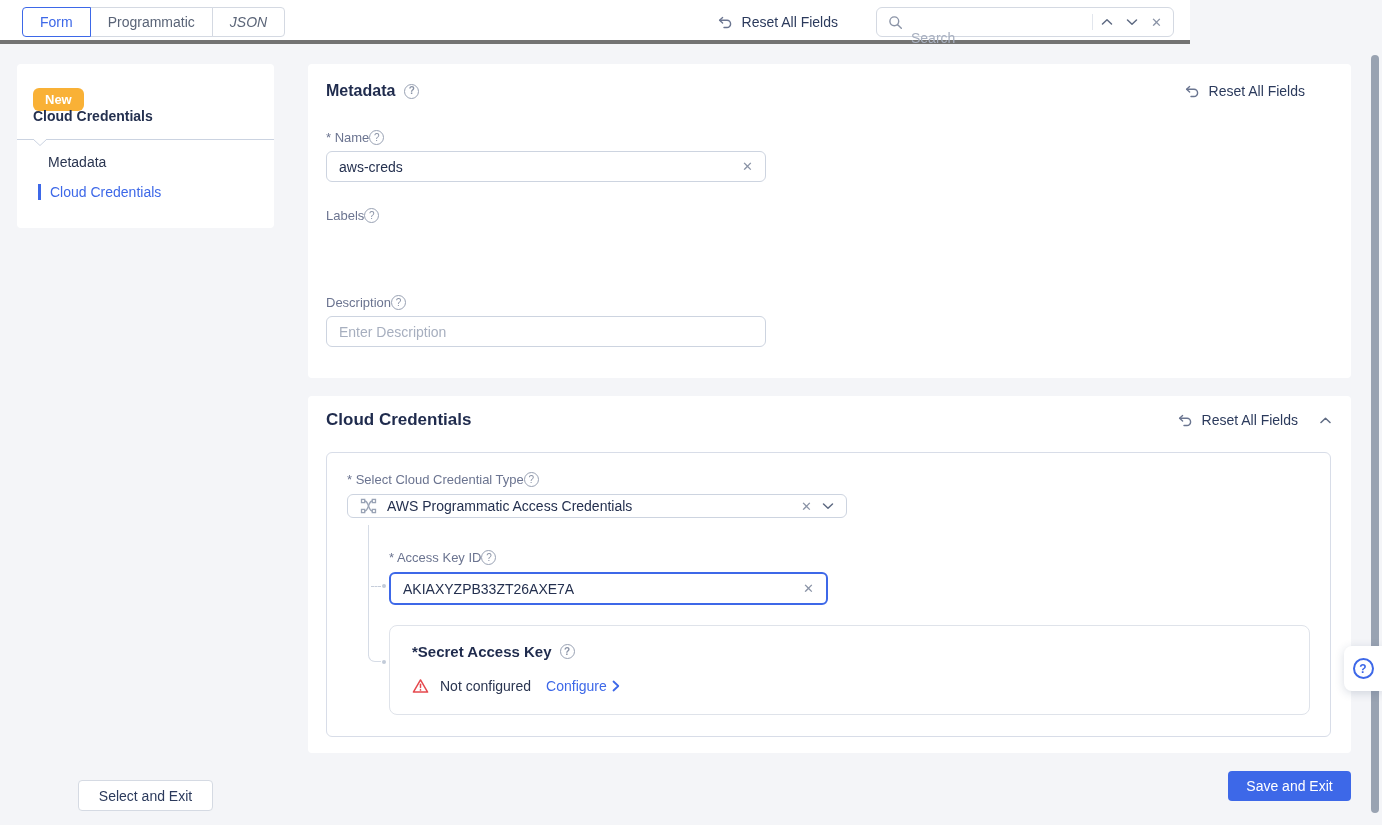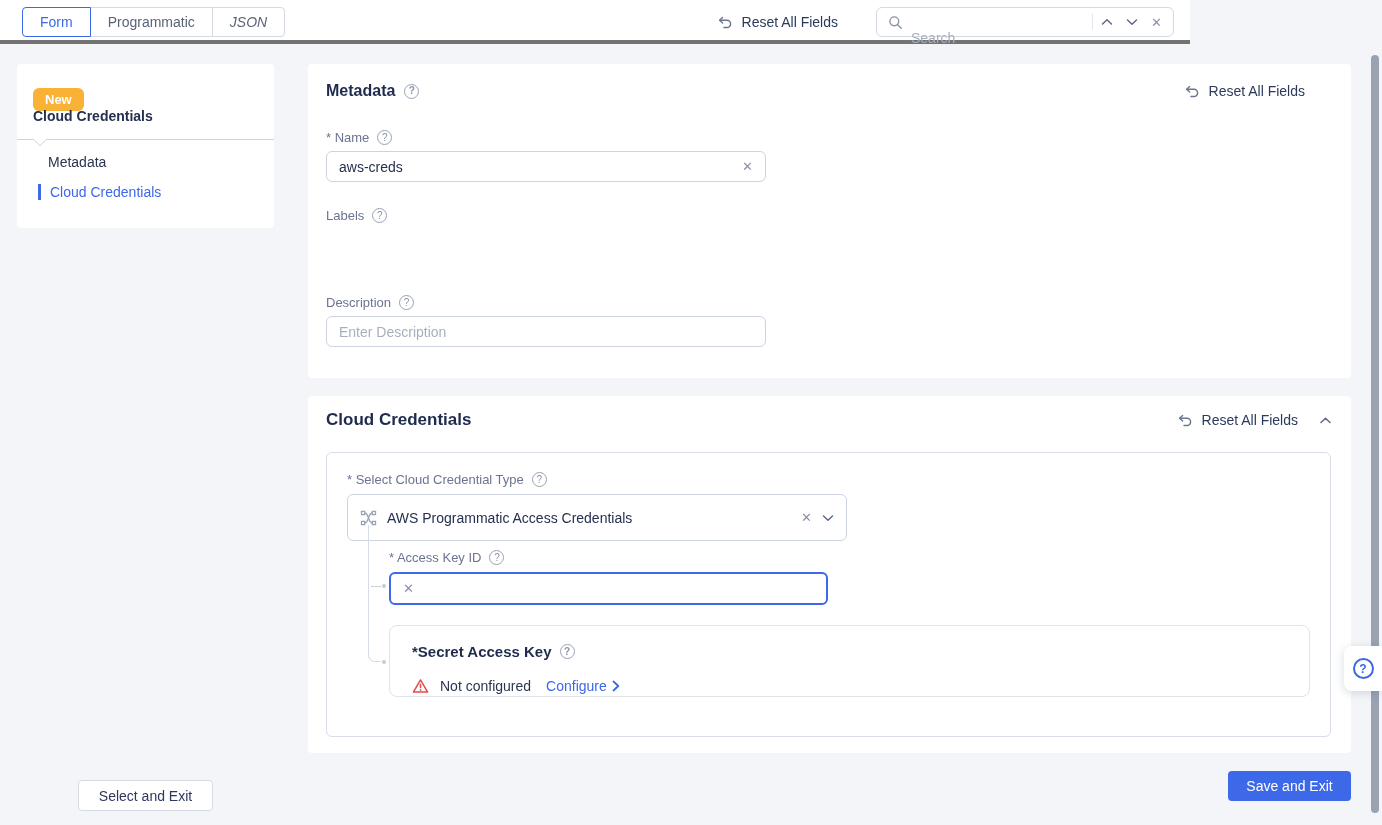--- a/index.html
+++ b/index.html
@@ -30,21 +30,21 @@
   .glyph-x{font-size:13px;color:#8A93A6;cursor:pointer;line-height:1;}
 
   
   .scrollbar{position:absolute;left:1371px;top:55px;width:8px;height:758px;border-radius:4px;background:#99A3B2;z-index:4;}
   .help-fab{position:absolute;left:1344px;top:646px;width:38px;height:45px;background:#fff;border-radius:8px 0 0 8px;box-shadow:0 2px 10px rgba(40,60,100,.18);display:flex;align-items:center;justify-content:center;z-index:6;cursor:pointer;}
   .help-fab .ring{width:21px;height:21px;border:2px solid var(--accent);border-radius:50%;color:var(--accent);font-size:12px;font-weight:bold;display:flex;align-items:center;justify-content:center;}
 
   
   .card{position:absolute;background:#fff;border-radius:4px;}
   .q{width:15px;height:15px;border:1px solid #99A2B4;border-radius:50%;color:#8A93A6;font-size:10px;display:inline-flex;align-items:center;justify-content:center;flex:0 0 auto;line-height:1;}
-  .flabel{position:absolute;display:flex;align-items:flex-end;gap:8px;font-size:13px;color:var(--label);}
+  .flabel{position:absolute;display:flex;align-items:flex-end;font-size:13px;color:var(--label);}
   .input{position:absolute;border:1px solid #CDD4E0;border-radius:6px;background:#fff;display:flex;align-items:center;padding:0 12px;font-size:14px;color:var(--dark);gap:10px;}
   .input .val{flex:1;white-space:nowrap;overflow:hidden;}
   .input input{border:none;outline:none;flex:1;font-size:14px;color:var(--dark);font-family:"Liberation Sans",sans-serif;background:transparent;min-width:0;}
   .input input::placeholder{color:var(--placeholder);}
   .card-head{position:absolute;left:18px;right:20px;display:flex;align-items:center;justify-content:space-between;}
   .sec-title{display:flex;align-items:center;gap:9px;font-weight:bold;color:#1F2B4D;}
   .link{color:var(--accent);cursor:pointer;}
 
   
   .badge{position:absolute;left:16px;top:10px;background:var(--badge);color:#fff;font-size:13px;font-weight:bold;padding:4px 12px;border-radius:6px;margin-top:14px;}
@@ -53,21 +53,21 @@
   .side-divider svg{position:absolute;left:16px;top:-1px;}
   .snav{position:absolute;font-size:14px;color:#2A3550;cursor:pointer;}
   .snav.active{color:var(--accent);border-left:3px solid var(--accent);padding-left:9px;}
 
   
   .inner{position:absolute;left:18px;top:56px;width:1005px;height:285px;border:1px solid #D8DDE8;border-radius:6px;background:#fff;}
   .tree{position:absolute;border-color:var(--line);}
   .dot{position:absolute;width:4px;height:4px;border-radius:50%;background:#C2CBD9;}
   .select{border:1px solid #CDD4E0;}
   .focused{border:2px solid var(--accent) !important;}
-  .secret-card{position:absolute;left:62px;top:172px;width:921px;height:72px;border:1px solid #DFE3EA;border-radius:8px;background:#fff;}
+  .secret-card{position:absolute;left:62px;top:172px;width:921px;height:90px;border:1px solid #DFE3EA;border-radius:8px;background:#fff;}
   .secret-title{position:absolute;left:22px;top:17px;display:flex;align-items:center;gap:8px;font-size:15px;font-weight:bold;color:#1F2B4D;}
   .secret-status{position:absolute;left:22px;top:52px;display:flex;align-items:center;gap:11px;font-size:14px;color:#2A3550;}
   .configure{display:flex;align-items:center;gap:5px;font-size:14px;color:var(--accent);cursor:pointer;margin-left:4px;}
 
   
   .btn{position:absolute;display:flex;align-items:center;justify-content:center;font-size:14px;border-radius:4px;cursor:pointer;font-family:"Liberation Sans",sans-serif;}
   .btn-ghost{left:78px;top:780px;width:135px;height:31px;background:#fff;border:1px solid #D5DAE3;color:#2B3A5C;}
   .btn-primary{left:1228px;top:771px;width:123px;height:30px;background:var(--accent);border:none;color:#fff;}
   .caret{color:#5F6B83;display:flex;align-items:center;cursor:pointer;}
 </style>
@@ -185,21 +185,21 @@
         </span>
       </div>
     </div>
 
     <div class="inner">
       <div class="flabel" style="left:20px;top:19px;">
         <span>* Select Cloud Credential Type</span>
         <span class="q">?</span>
       </div>
 
-      <div class="input select" style="left:20px;top:41px;width:500px;height:47px;">
+      <div class="input select" style="left:20px;top:41px;width:500px;height:24px;">
         <svg width="17" height="16" viewBox="0 0 16 16" fill="none" stroke="#99A3B5" stroke-width="1.3">
           <rect x="1" y="1.4" width="3.2" height="3.2"></rect>
             <rect x="1" y="11.4" width="3.2" height="3.2"></rect>
           <rect x="11.8" y="1.4" width="3.2" height="3.2"></rect>
             <rect x="11.8" y="11.4" width="3.2" height="3.2"></rect>
           <path d="M4.2 3 C8.5 3 7.5 13 11.8 13"></path>
             <path d="M4.2 13 C8.5 13 7.5 3 11.8 3"></path>
         </svg>
         <span class="val">AWS Programmatic Access Credentials</span>
         <span class="glyph-x">✕</span>
@@ -212,20 +212,21 @@
       <div class="tree" style="left:41px;top:196px;width:13px;height:13px;border-left:1px solid var(--line);border-bottom:1px solid var(--line);border-bottom-left-radius:7px;"></div>
       <div class="tree" style="left:44px;top:133px;width:10px;border-top:1px dashed #C5CDDA;"></div>
       <div class="dot" style="left:55px;top:131px;"></div>
       <div class="dot" style="left:55px;top:207px;"></div>
 
       <div class="flabel" style="left:62px;top:97px;">
         <span>* Access Key ID</span>
         <span class="q">?</span>
       </div>
       <div class="input focused" style="left:62px;top:119px;width:439px;height:33px;">
+        <span class="val">AKIAXYZPB33ZT26AXE7A</span>
         <span class="glyph-x">✕</span>
       </div>
 
       <div class="secret-card">
         <div class="secret-title">
           <span>*Secret Access Key</span>
           <span class="q">?</span>
         </div>
         <div class="secret-status">
           <svg width="17" height="16" viewBox="0 0 16 15" fill="none" stroke="var(--warn)" stroke-width="1.4" stroke-linejoin="round" stroke-linecap="round">

